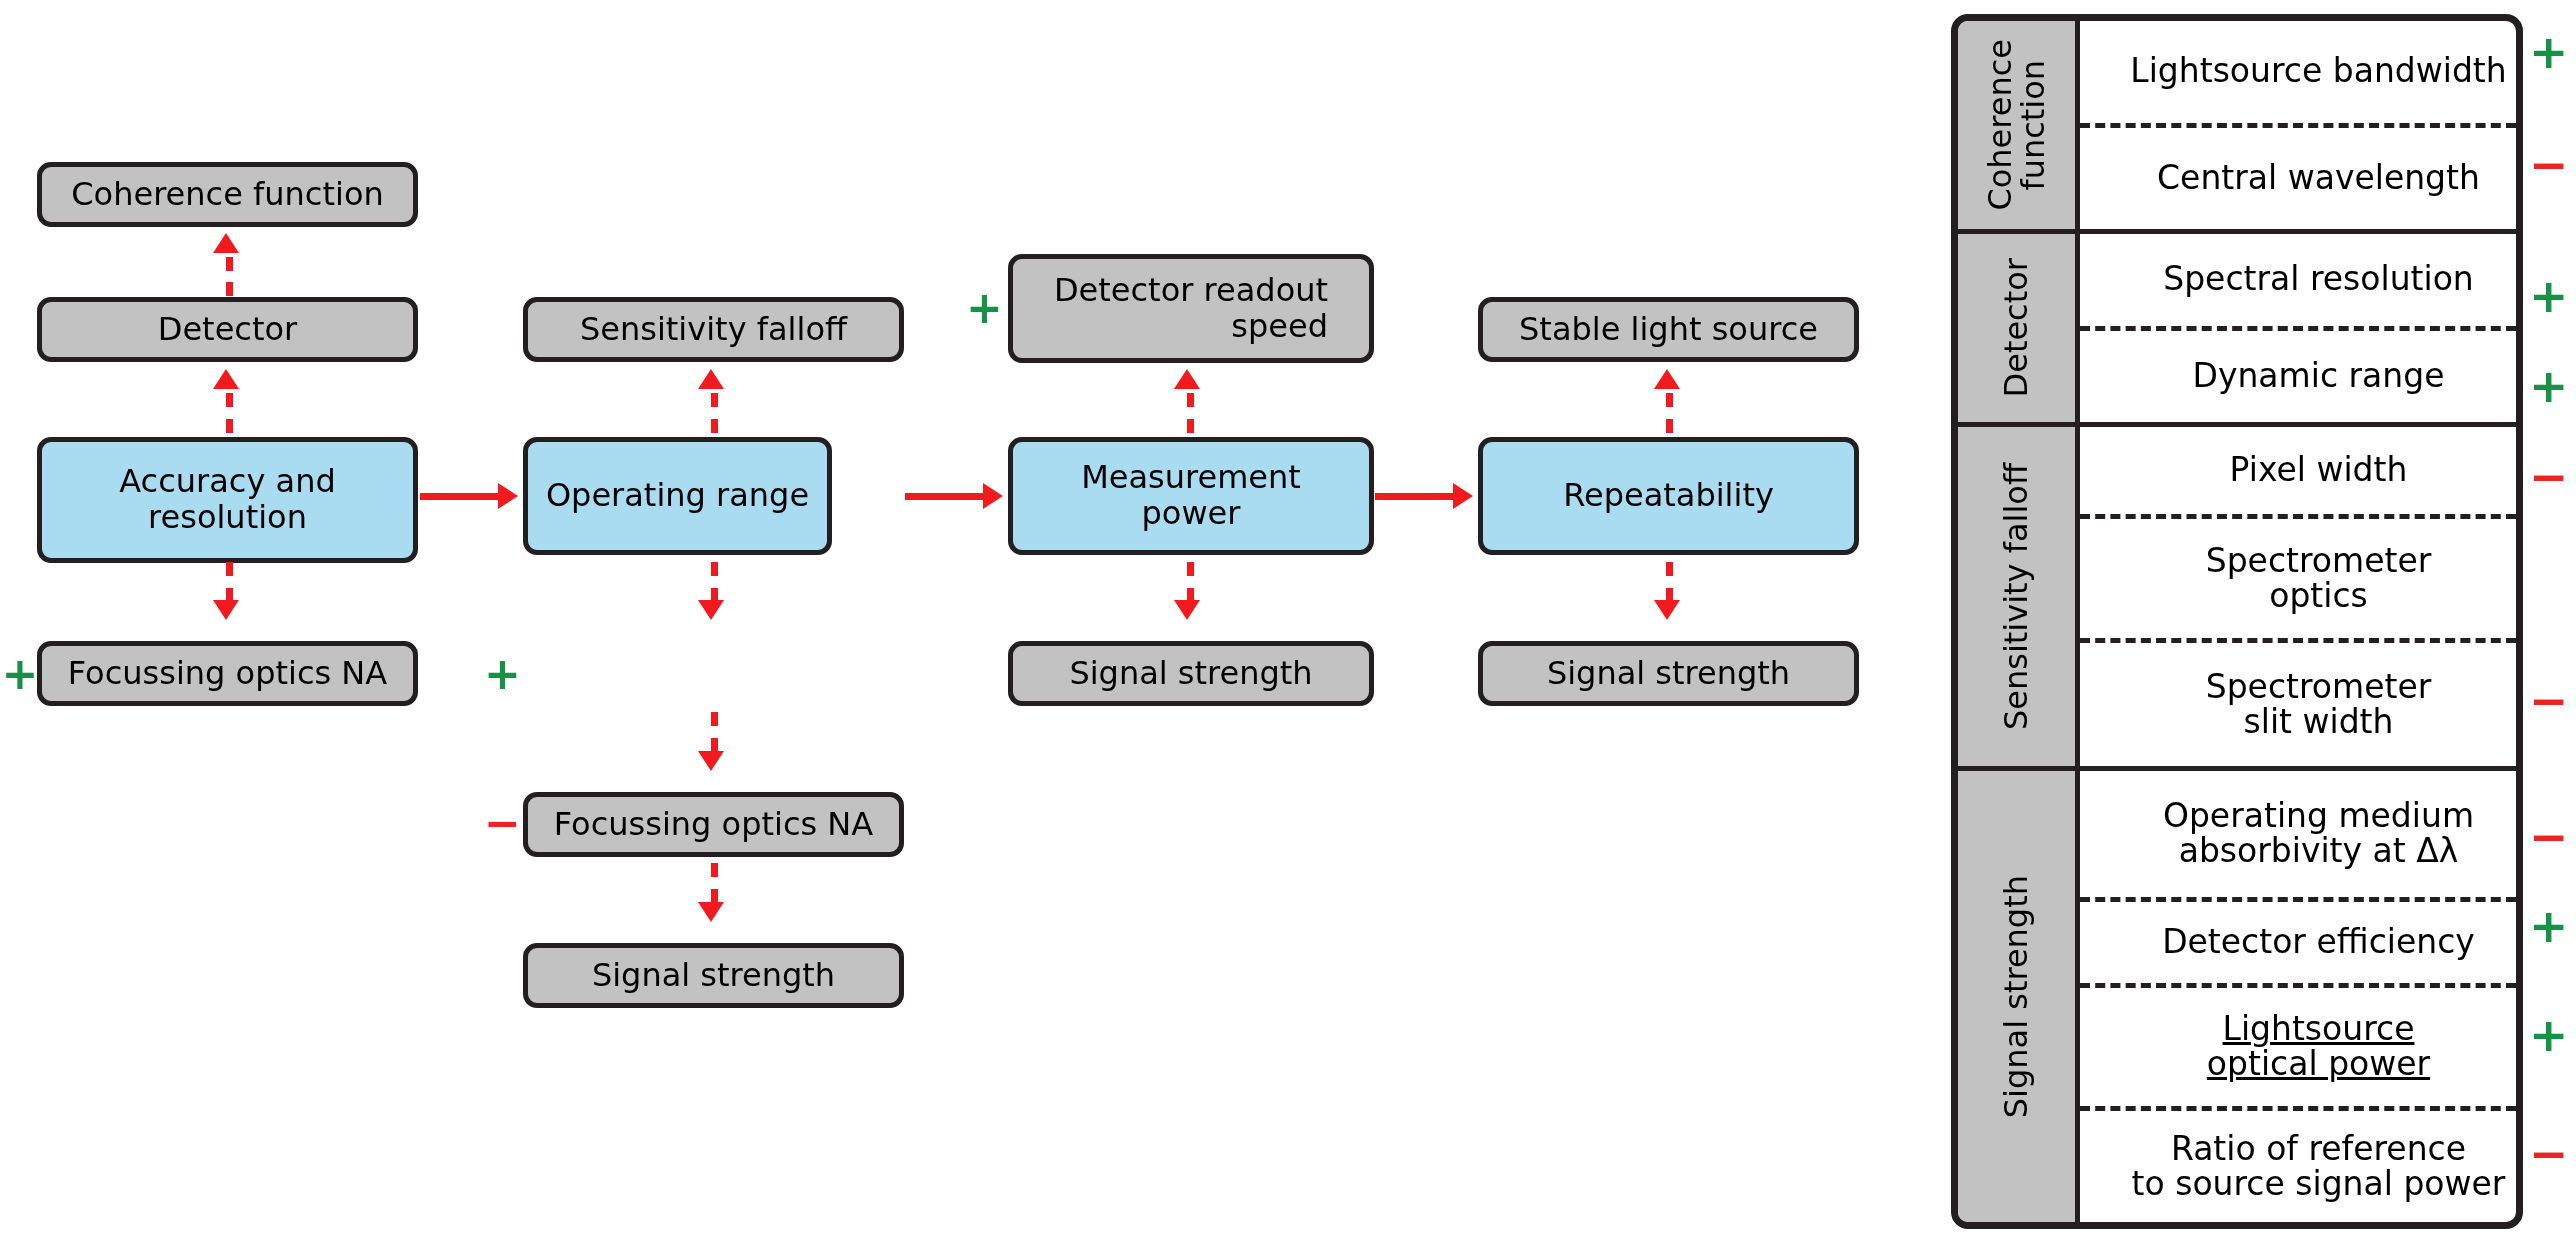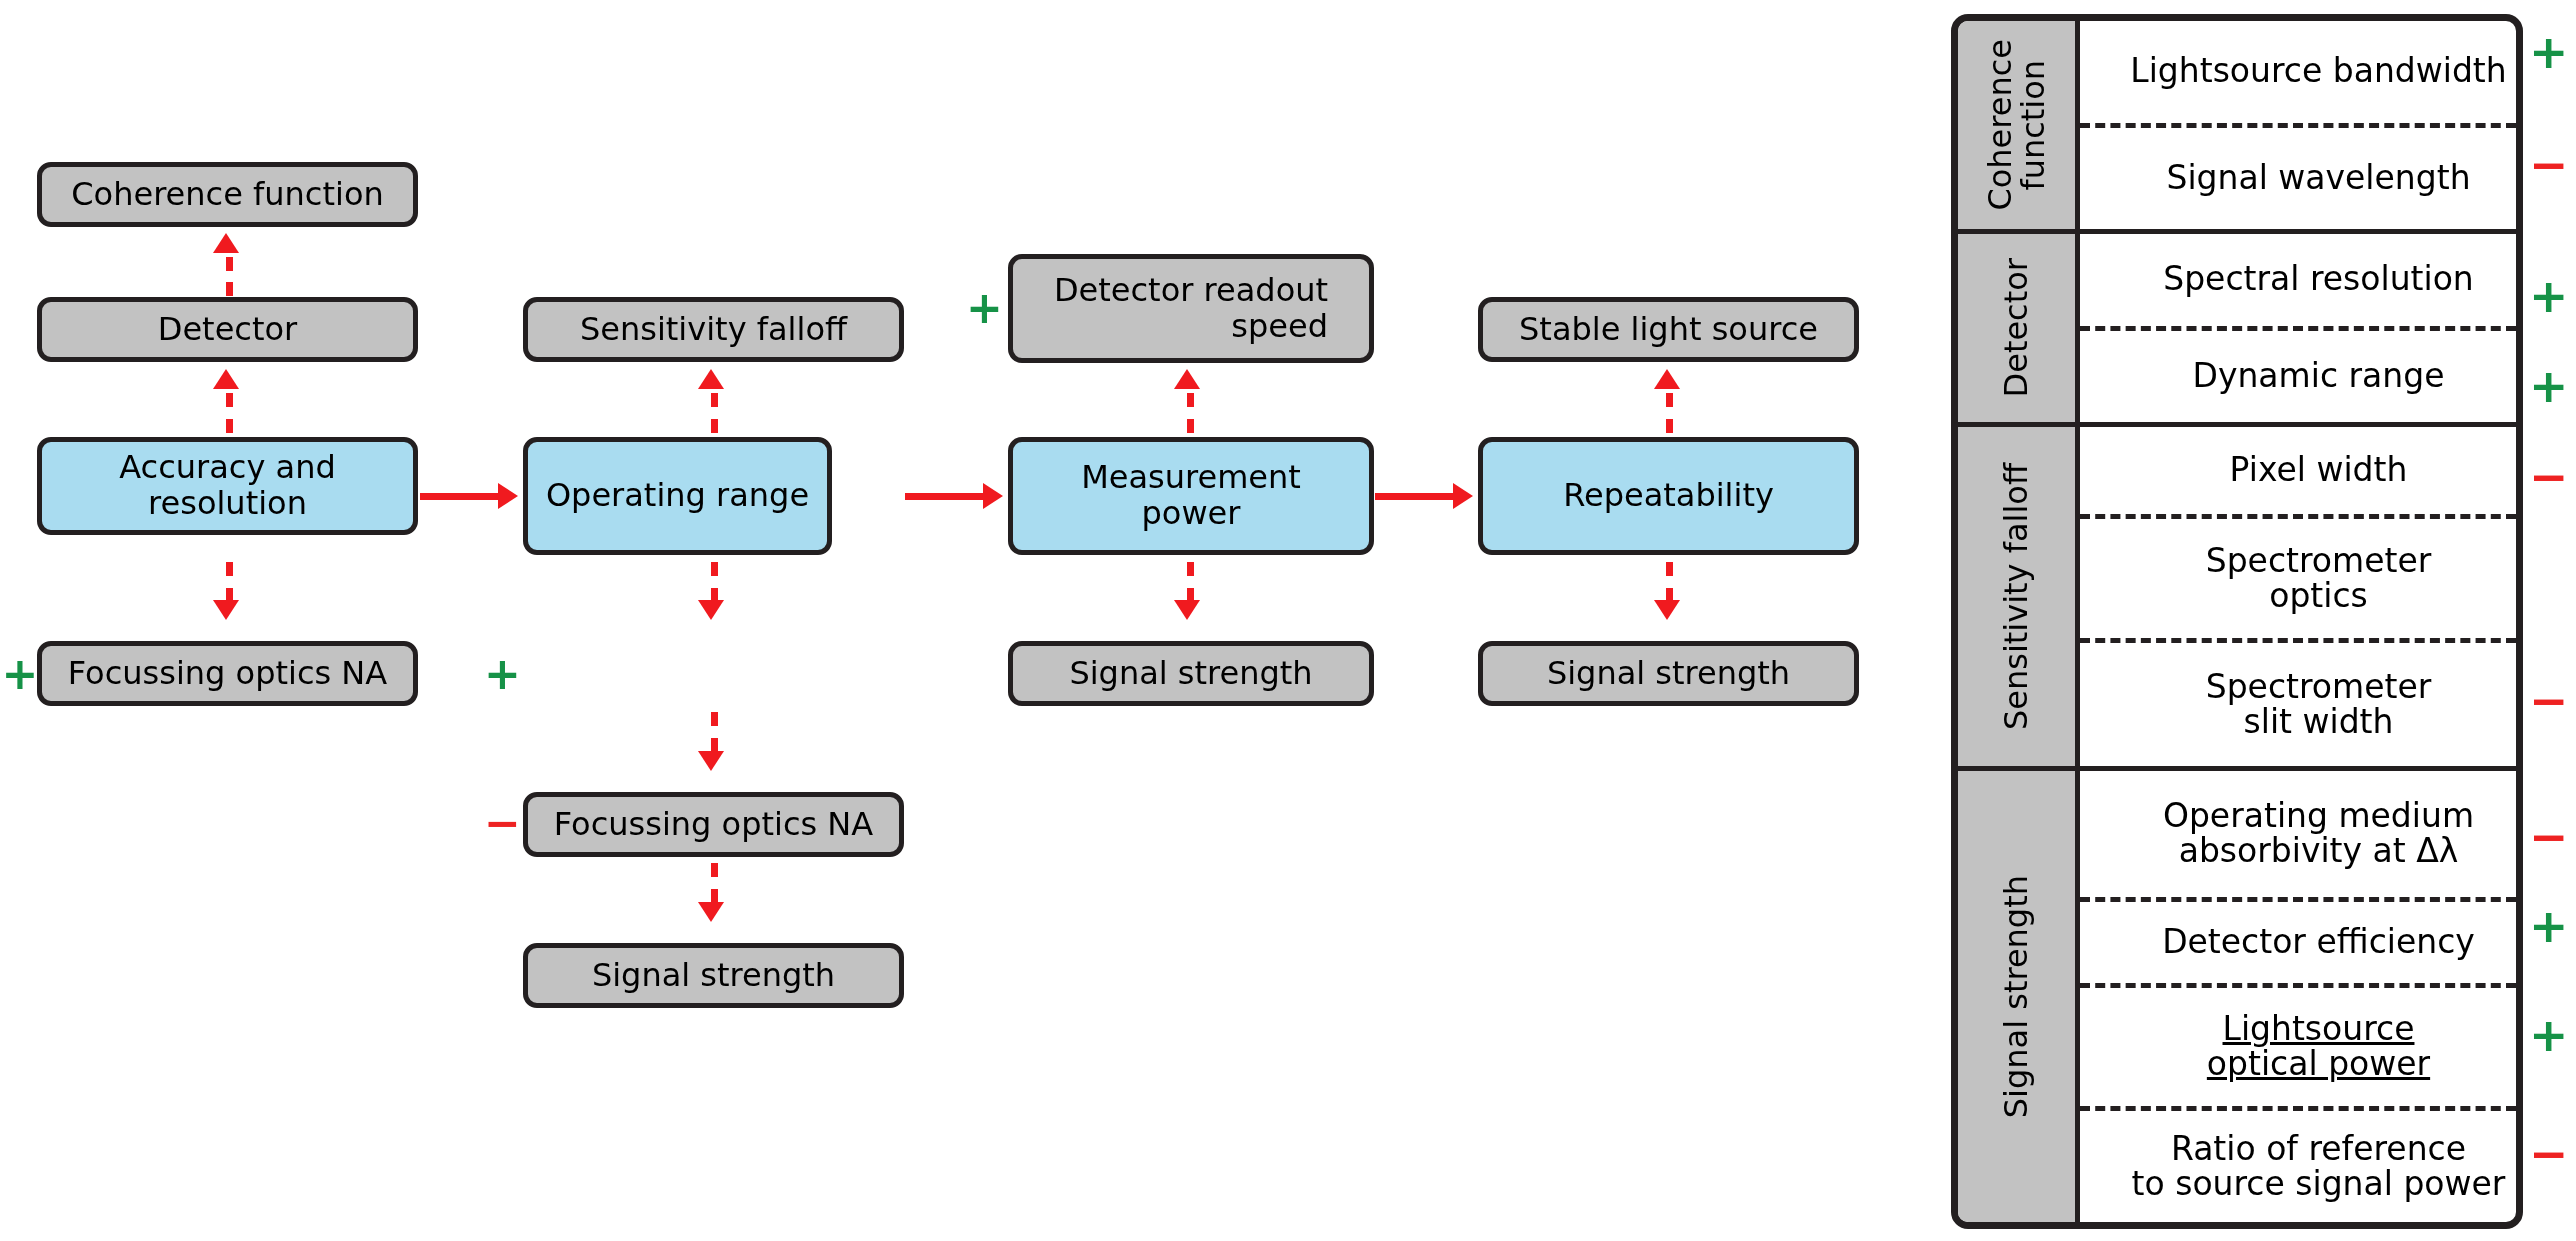--- a/index.html
+++ b/index.html
@@ -73,21 +73,21 @@
 
   <div class="node gray" style="left:37px;top:297px;width:381px;height:65px;">
     <span>Detector</span>
   </div>
 
   <div class="arrow">
     <div class="v-dash" style="left:226px;top:393px;height:40px;"></div>
     <div class="head up" style="left:213px;top:369px;"></div>
   </div>
 
-  <div class="node blue" style="left:37px;top:437px;width:381px;height:98px;">
+  <div class="node blue" style="left:37px;top:437px;width:381px;height:126px;">
     <span style="white-space:pre-line;">Accuracy and
 resolution</span>
   </div>
 
   <div class="arrow">
     <div class="v-dash" style="left:226px;top:562px;height:40px;"></div>
     <div class="head down" style="left:213px;top:600px;"></div>
   </div>
 
   <div class="node gray" style="left:37px;top:641px;width:381px;height:65px;">
@@ -202,21 +202,21 @@
   <div class="tgroup" style="height:208px;">
     <div class="tgroup-label">
       <span>Coherence
 function</span>
     </div>
     <div class="tgroup-rows">
       <div class="trow">
         <span class="tlabel">Lightsource bandwidth</span>
       </div>
       <div class="trow">
-        <span class="tlabel">Signal wavelength</span>
+        <span class="tlabel">Central wavelength</span>
       </div>
     </div>
   </div>
 
   <div class="tgroup" style="height:188px;">
     <div class="tgroup-label">
       <span>Detector</span>
     </div>
     <div class="tgroup-rows">
       <div class="trow">

